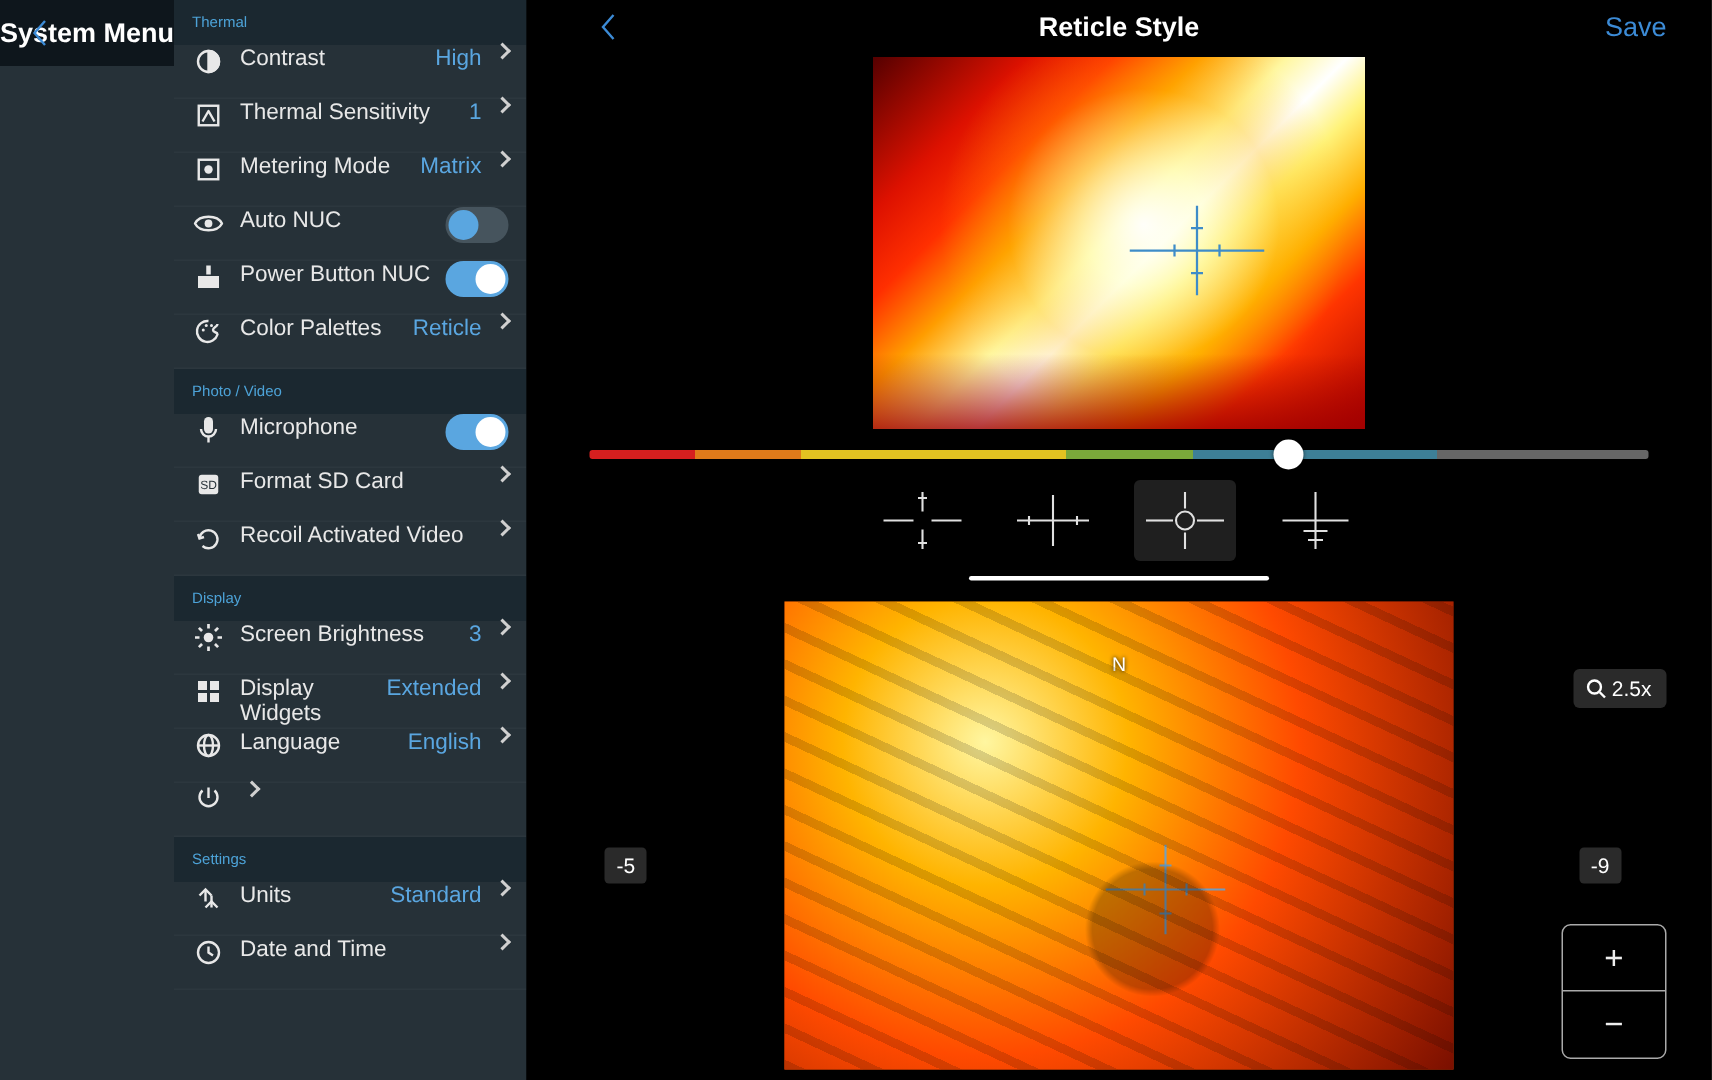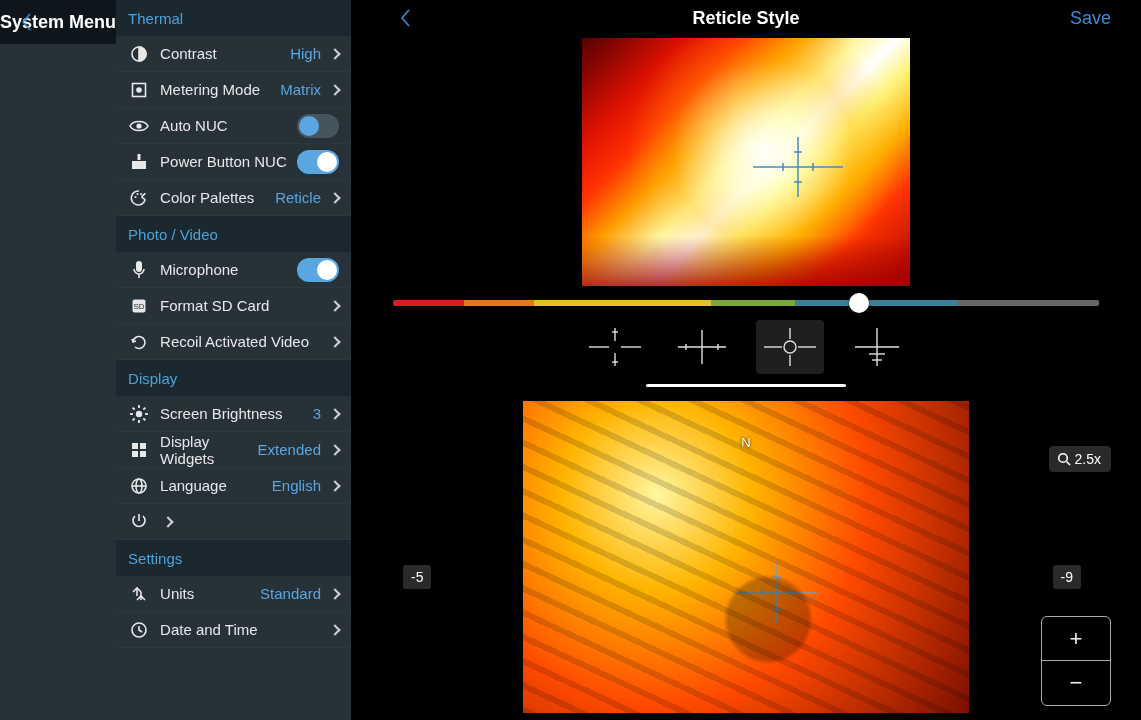--- a/index.html
+++ b/index.html
@@ -4,22 +4,22 @@
 <style>
   * { box-sizing: border-box; margin: 0; padding: 0; }
   html, body { width: 1141px; height: 720px; overflow: hidden; font-family: -apple-system, 'Helvetica Neue', Arial, sans-serif; background:#000; color:#fff; }
   .root { display:flex; width:1141px; height:720px; }
   
   .sidebar { width:351px; background:#263138; display:flex; flex-direction:row; }
   .sidebar-header { position:relative; height:44px; background:#0e161c; display:flex; align-items:center; justify-content:center; }
   .sidebar-header .back { position:absolute; left:12px; top:8px; width:28px; height:28px; display:flex; align-items:center; justify-content:center; color:#3c8bd6; }
   .sidebar-title { font-size:18px; font-weight:600; }
   .sidebar-body { flex:1; overflow:hidden; }
-  .section-hdr { background:#1b2830; color:#4da3d8; font-size:15px; padding:10px 12px 9px; }
-  .row { height:36px; display:flex; align-items:center; padding:0 12px; border-bottom:1px solid rgba(255,255,255,0.03); font-size:15px; background:#263138; }
+  .section-hdr { background:#1b2830; color:#4da3d8; font-size:10px; padding:10px 12px 9px; }
+  .row { height:36px; display:flex; padding:0 12px; border-bottom:1px solid rgba(255,255,255,0.03); font-size:15px; background:#263138; }
   .row .icon { width:22px; height:22px; display:flex; align-items:center; justify-content:center; margin-right:10px; color:#e8e8e8; flex-shrink:0; }
   .row .label { flex:1; color:#e8e8e8; }
   .row .value { color:#5aa6e0; font-size:15px; margin-right:6px; }
   .chev { width:8px; height:8px; border-right:2px solid #d0d0d0; border-top:2px solid #d0d0d0; transform:rotate(45deg); margin-left:4px; }
   
   .toggle { width:42px; height:24px; border-radius:12px; background:#46545d; position:relative; margin-left:auto; }
   .toggle .knob { width:20px; height:20px; border-radius:50%; background:#5aa6e0; position:absolute; top:2px; left:2px; transition:.2s; }
   .toggle.on { background:#5aa6e0; }
   .toggle.on .knob { background:#fff; left:20px; }
   svg { stroke:currentColor; fill:none; stroke-width:1.6; }
@@ -89,20 +89,31 @@
         <div class="section-hdr">Thermal</div>
         <div class="row">
           <span class="icon">
             <svg width="18" height="18" viewBox="0 0 18 18">
               <circle cx="9" cy="9" r="7"></circle>
               <path d="M9 2 A7 7 0 0 1 9 16 Z" fill="currentColor"></path>
             </svg>
           </span>
           <span class="label">Contrast</span>
           <span class="value">High</span>
+          <span class="chev"></span>
+        </div>
+        <div class="row">
+          <span class="icon">
+            <svg width="18" height="18" viewBox="0 0 18 18">
+              <rect x="2.5" y="2.5" width="13" height="13"></rect>
+              <path d="M5 13 L9 6 L13 13" stroke-linejoin="round"></path>
+            </svg>
+          </span>
+          <span class="label">Thermal Sensitivity</span>
+          <span class="value">1</span>
           <span class="chev"></span>
         </div>
         <div class="row">
           <span class="icon">
             <svg width="18" height="18" viewBox="0 0 18 18">
               <rect x="2.5" y="2.5" width="13" height="13"></rect>
               <circle cx="9" cy="9" r="2.8" fill="currentColor" stroke="none"></circle>
             </svg>
           </span>
           <span class="label">Metering Mode</span>

